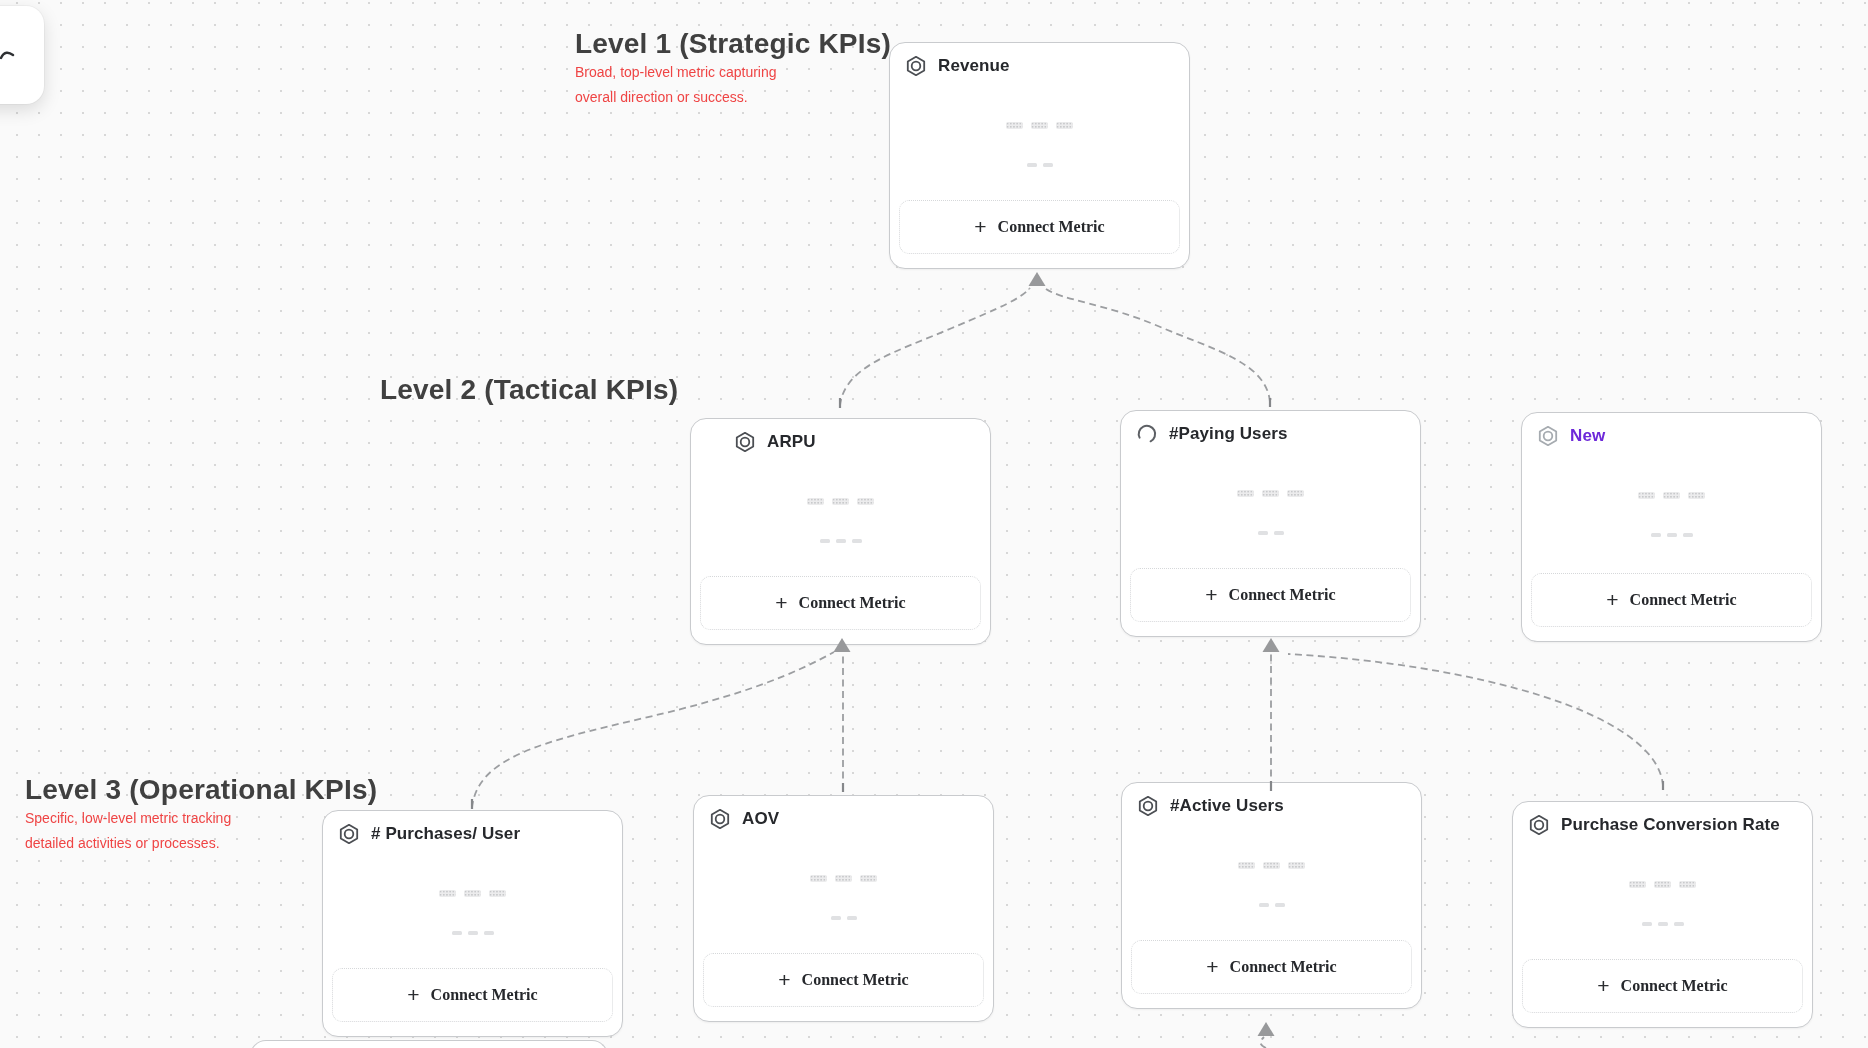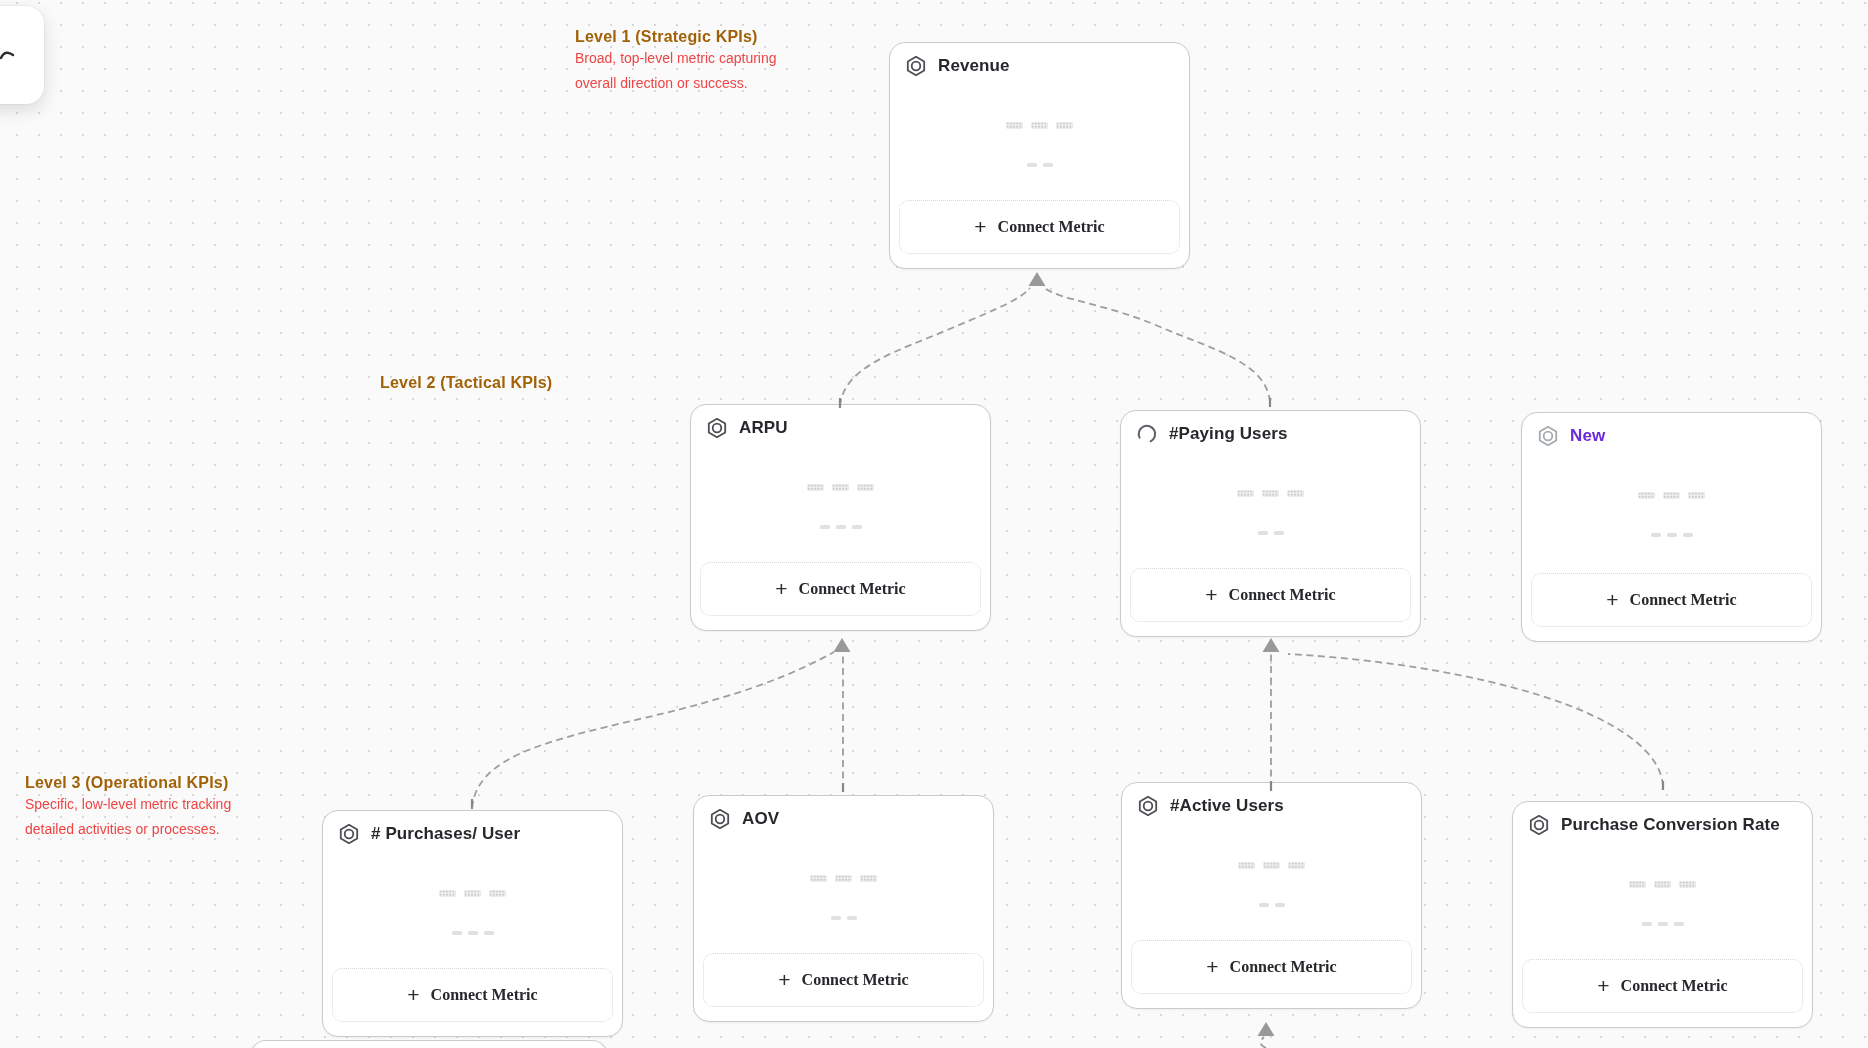--- a/index.html
+++ b/index.html
@@ -11,21 +11,21 @@
   
   .canvas{
     position:absolute;inset:0;
     background-color:#fafafa;
     background-image:radial-gradient(circle,#d7d7d7 1.1px, transparent 1.4px);
     background-size:22px 22px;
     background-position:6px 14px;
   }
   
   .level-label{position:absolute;z-index:2;}
-  .level-title{font-size:16px;font-weight:700;color:#a16207;letter-spacing:.2px;}
+  .level-title{font-size:28px;font-weight:700;color:#404040;letter-spacing:.2px;}
   .level-desc{font-size:14px;color:#ef4444;line-height:25px;}
   .level-desc span{display:block;}
   
   .card{
     position:absolute;z-index:2;width:301px;height:227px;box-sizing:border-box;
     background:#fff;border:1.5px solid #c9cbce;border-radius:16px;
     box-shadow:0 1px 2px rgba(0,0,0,.05);
   }
   .card-head{display:flex;align-items:center;gap:11px;padding:12px 15px 0 15px;}
   .card-title{font-size:17px;font-weight:700;color:#26282c;letter-spacing:.1px;white-space:nowrap;}
@@ -104,21 +104,21 @@
   <div class="skel-dashes">
       <i></i>
       <i></i>
     </div>
   <button class="connect">
     <span class="plus">+</span>
     <span class="lbl">Connect Metric</span>
   </button>
 </div>
 
-<div class="card" style="left:690px;top:404px;">
+<div class="card" style="left:690px;top:418px;padding-left:28px;">
   <div class="card-head">
     <span class="icon-box">
       <svg width="22" height="22" viewBox="0 0 22 22" fill="none">
           <path d="M11 1.8 L19.2 6.5 V15.5 L11 20.2 L2.8 15.5 V6.5 Z" stroke="#4b4e53" stroke-width="1.8" stroke-linejoin="round"></path>
           <circle cx="11" cy="11" r="4.3" stroke="#4b4e53" stroke-width="1.8"></circle>
         </svg>
     </span>
     <span class="card-title">ARPU</span>
   </div>
   <div class="skel-bars">

